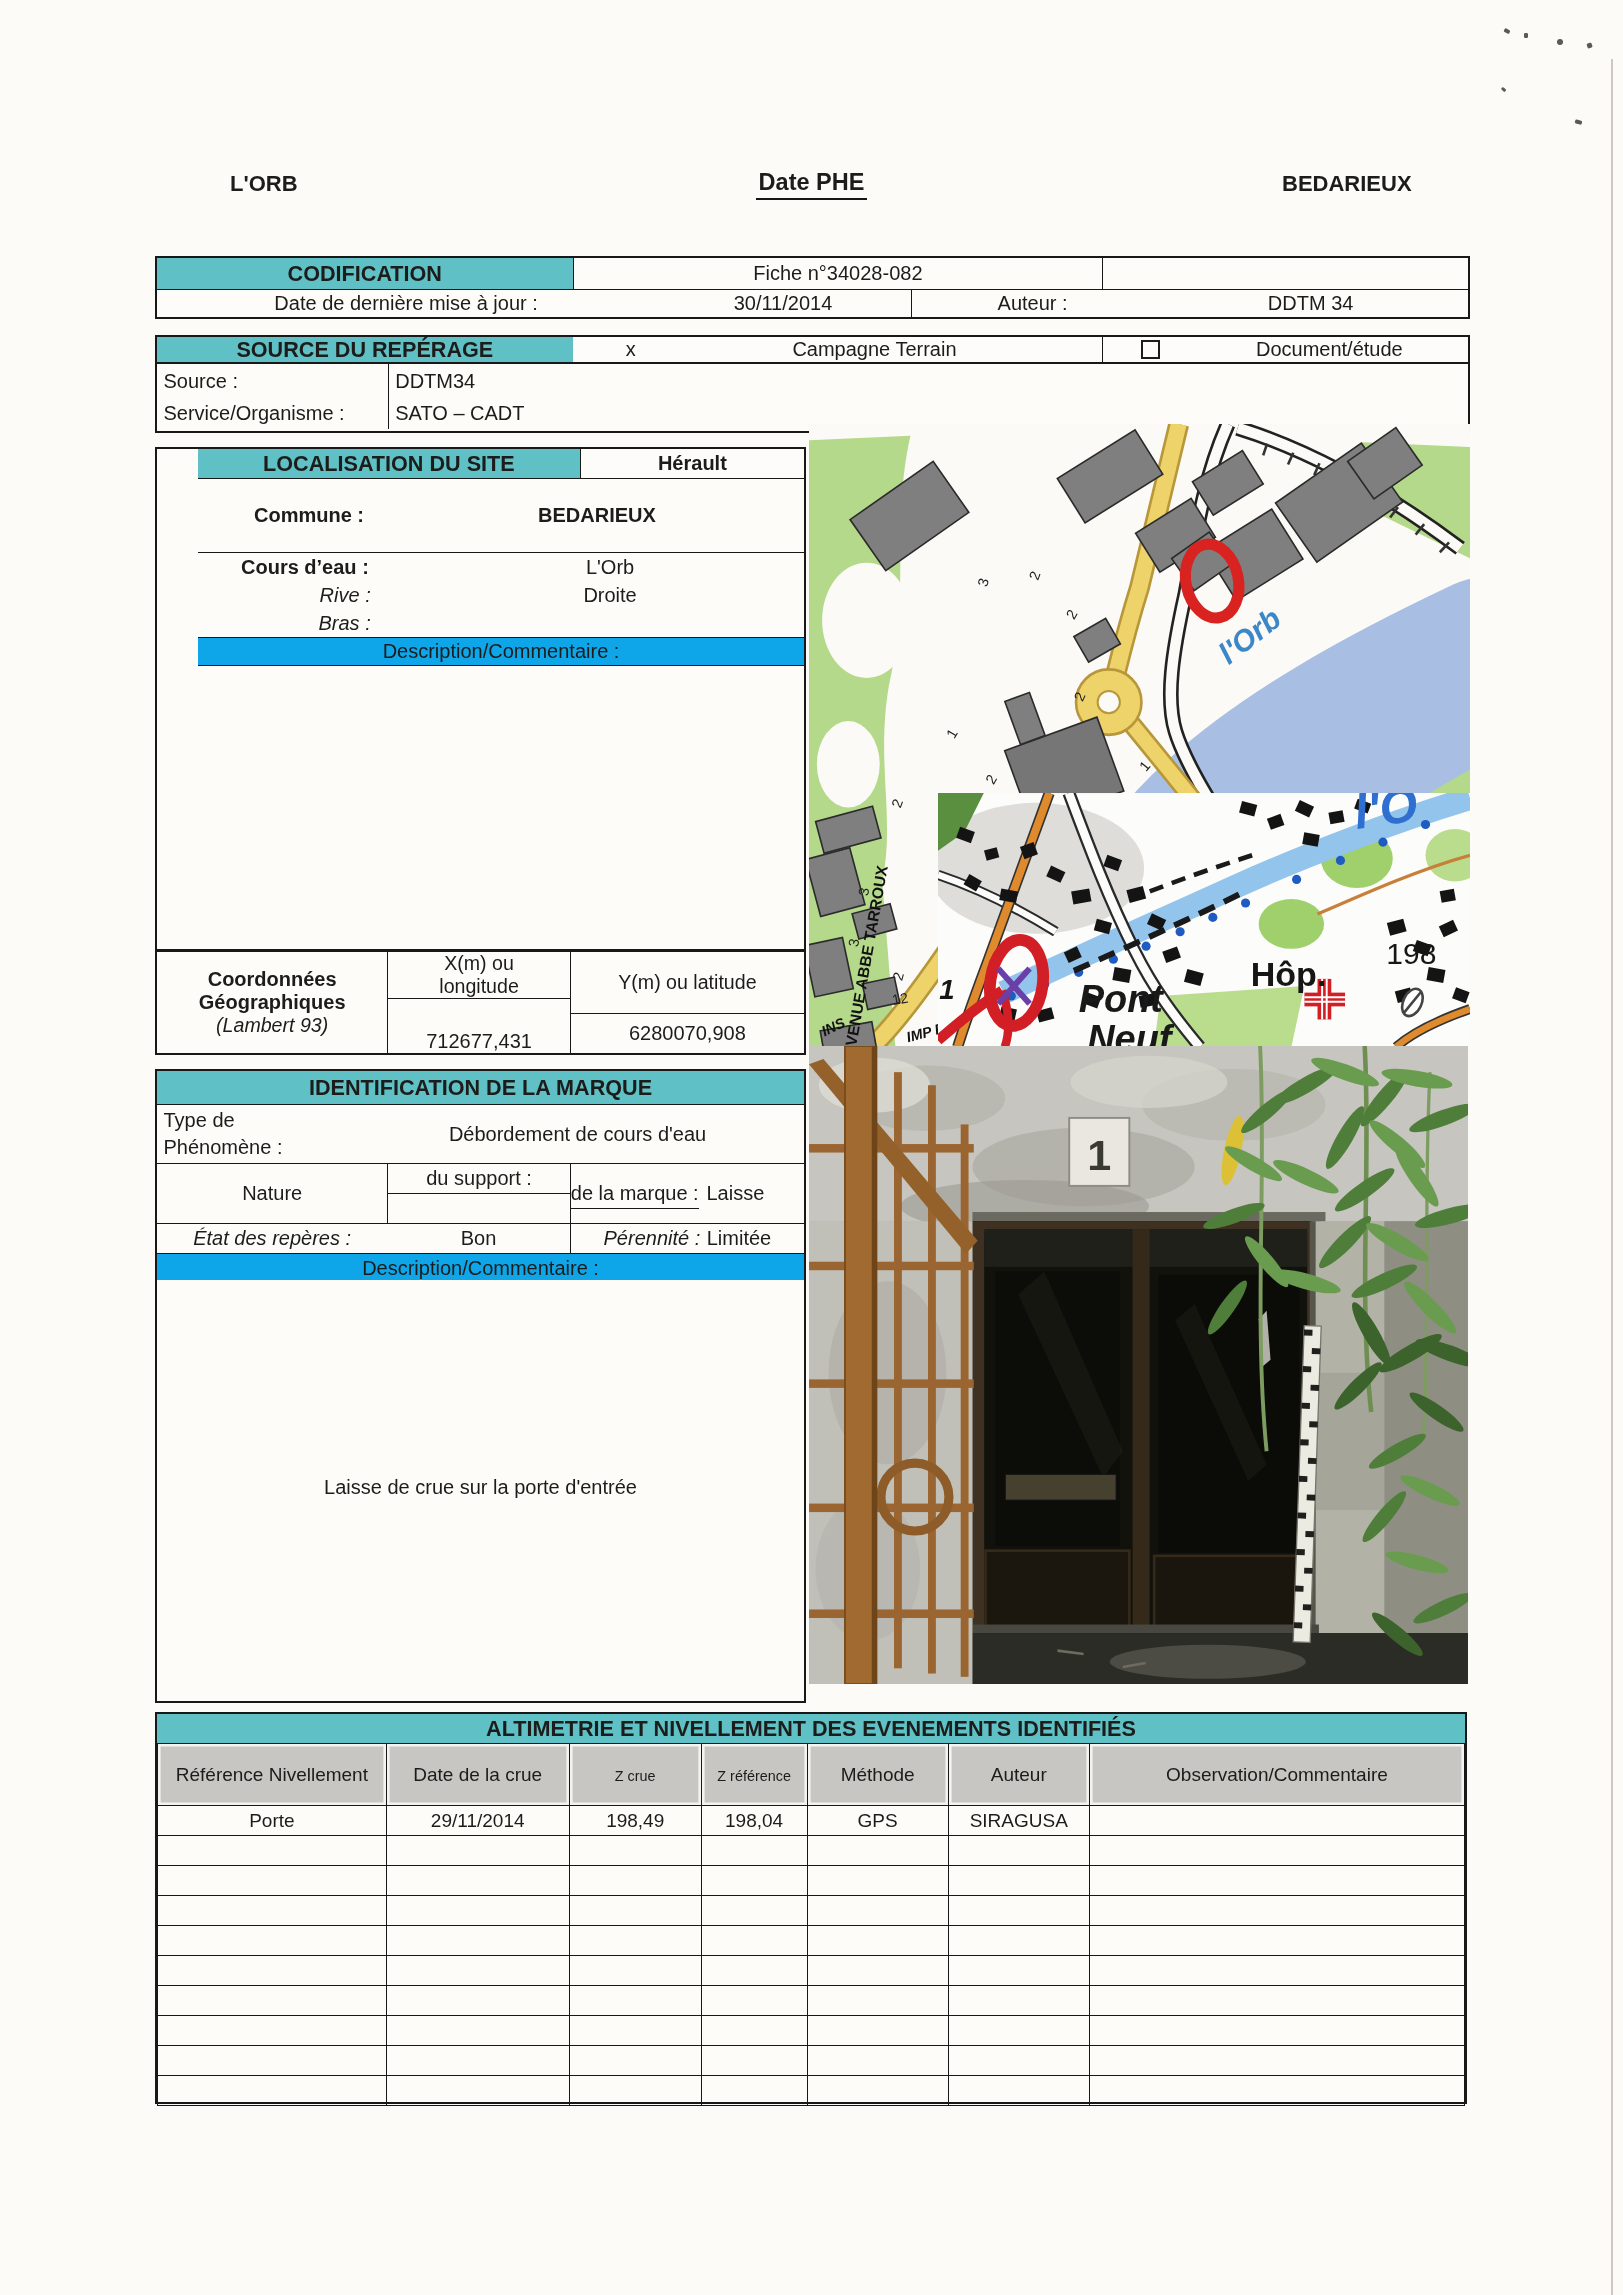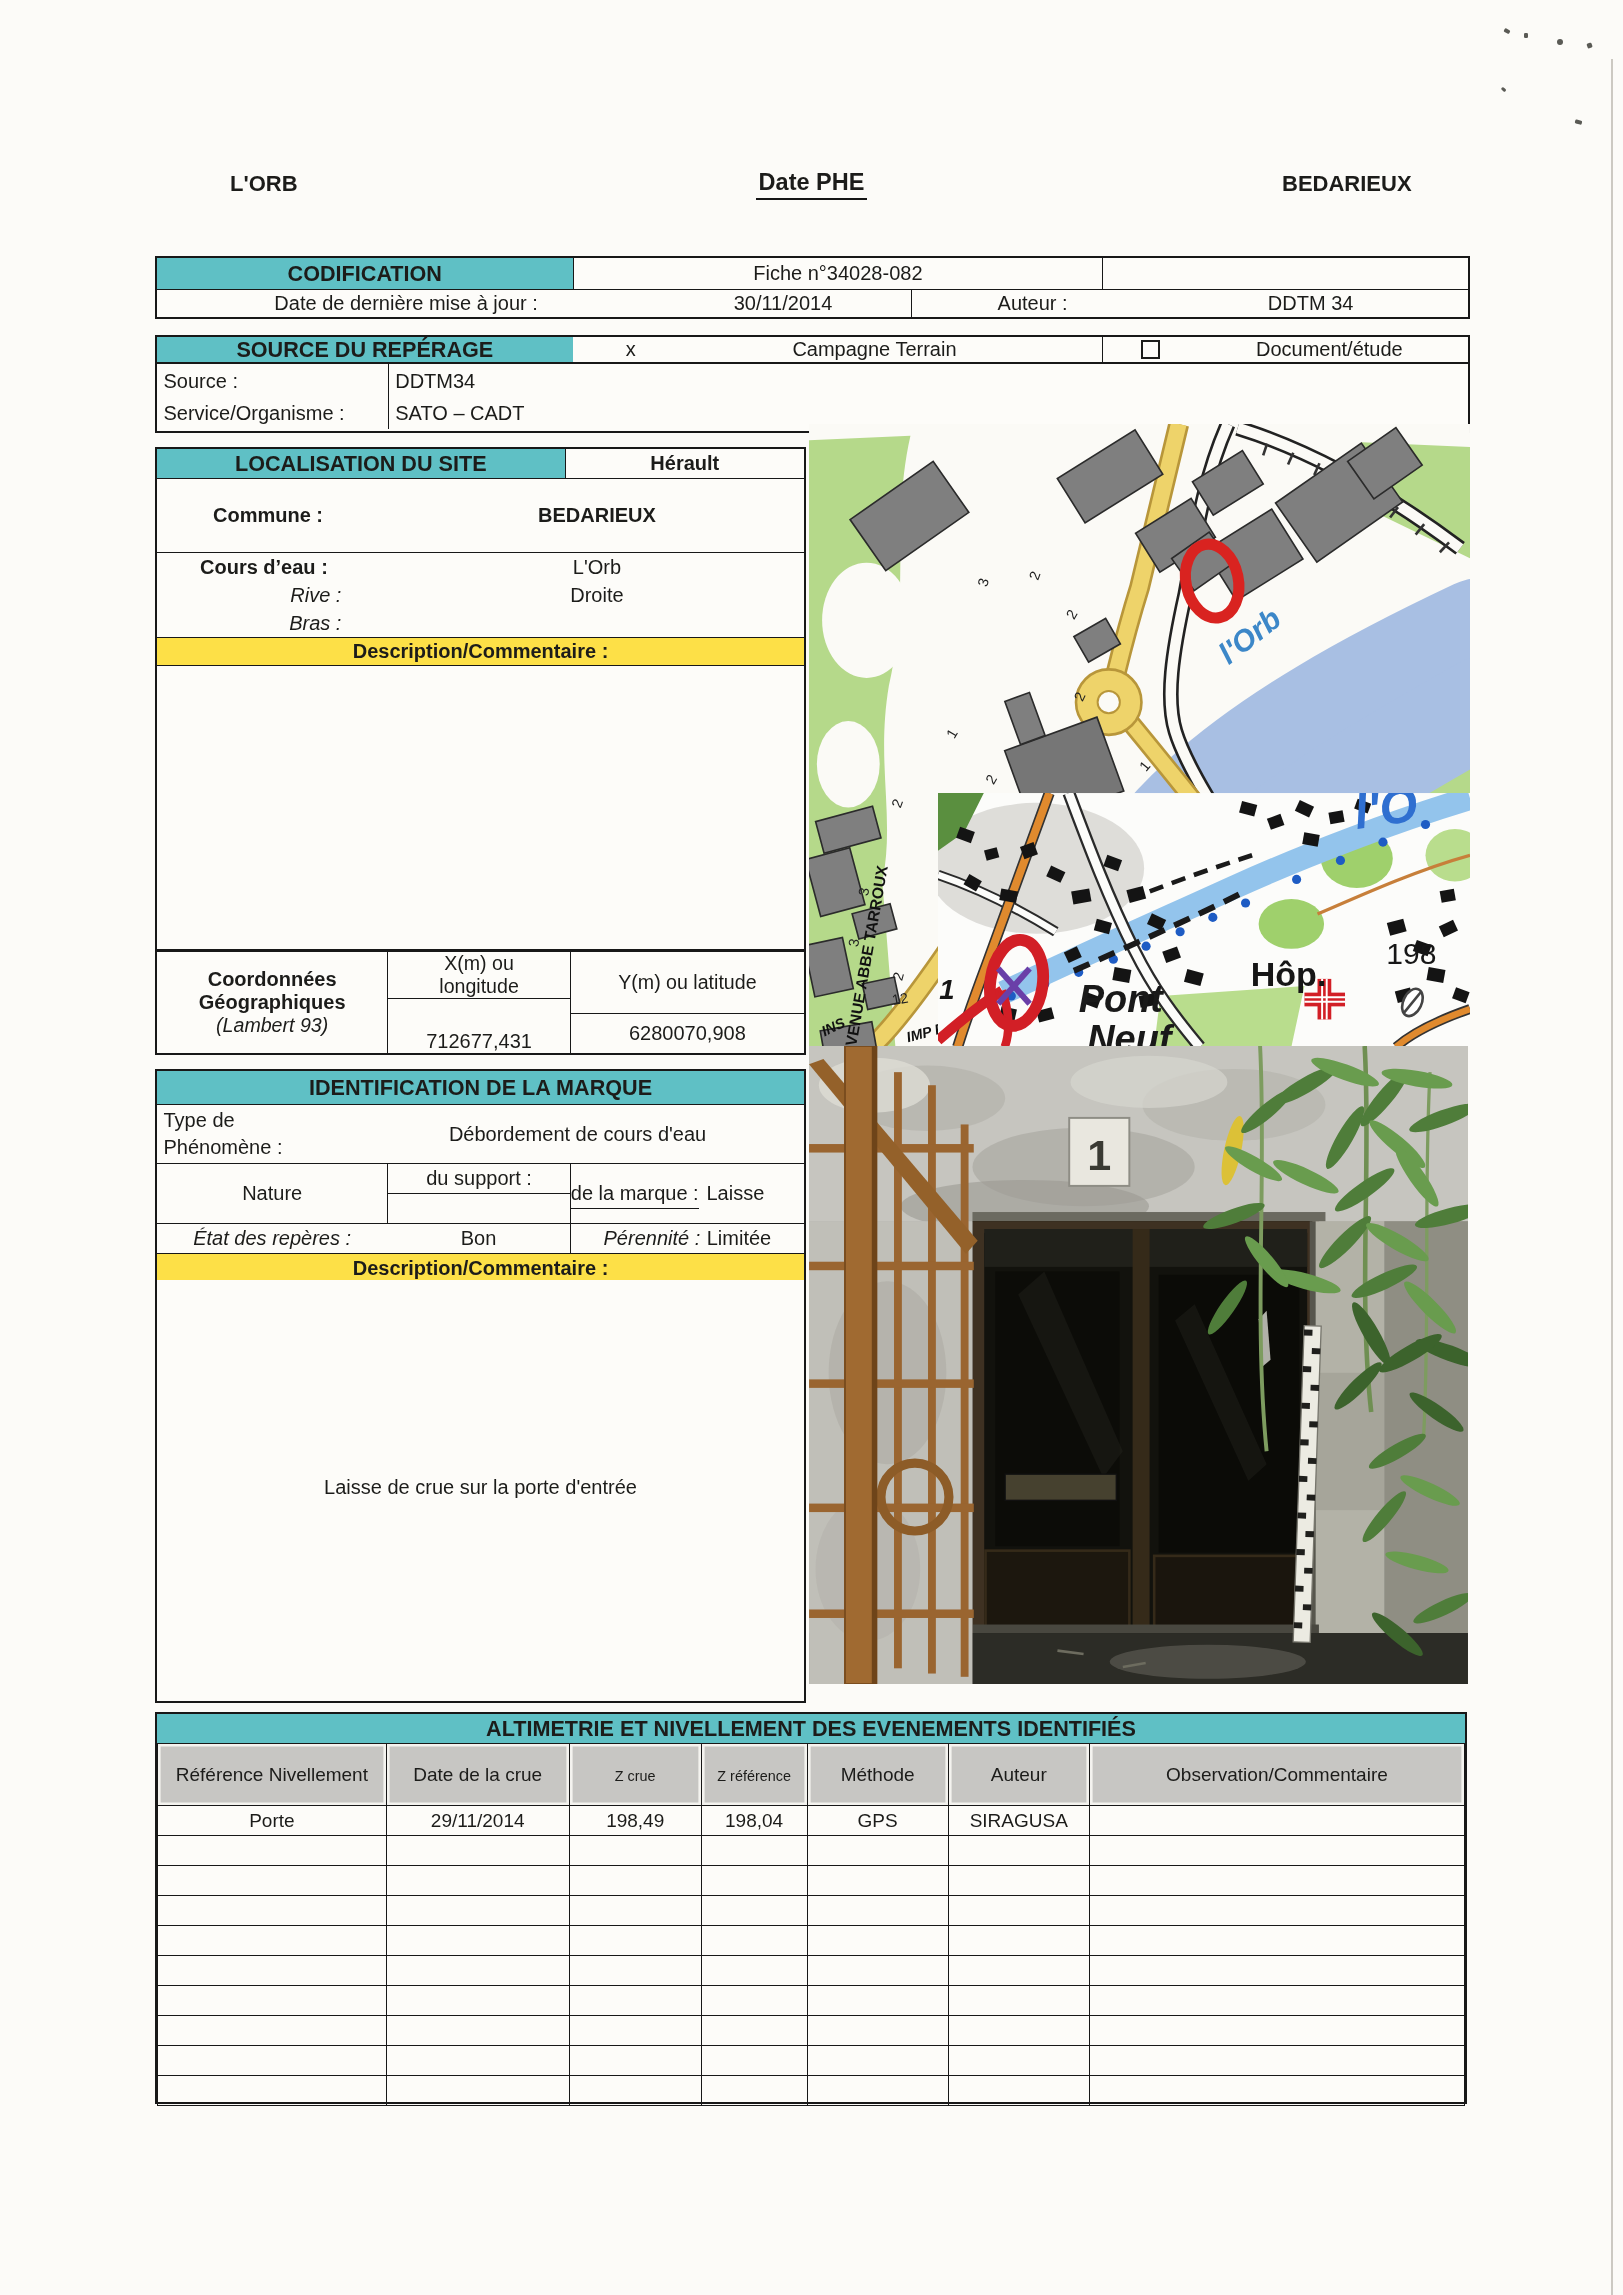--- a/index.html
+++ b/index.html
@@ -10,21 +10,21 @@
   .hdr{font-weight:bold;font-size:22px;}
   .hdr-center{border-bottom:2.6px solid #151515;padding:0 2.6px 2.6px 2.6px;font-size:23.5px;}
   
   .tbl{position:absolute;border:2px solid #181818;box-sizing:border-box;background:#fdfcf9;}
   .trow{display:flex;box-sizing:border-box;border-top:1.3px solid #181818;}
   .trow:first-child{border-top:none;}
   .tcell{box-sizing:border-box;border-left:1.3px solid #181818;display:flex;align-items:center;
          font-size:20px;overflow:hidden;position:relative;}
   .tcell:first-child{border-left:none;}
   .teal{background:#5fc0c5;font-weight:bold;font-size:21.6px;}
-  .yellow{background:#fde047;font-weight:bold;}
+  .yellow{background:#0ea5e9;font-weight:normal;}
   .cc{justify-content:center;text-align:center;}
   .b{font-weight:bold;}
   .i{font-style:italic;}
   .noborder{border-left:none;}
   
   table.alt{border-collapse:collapse;table-layout:fixed;width:100%;height:100%;}
   table.alt td{border:1.3px solid #181818;font-size:19px;text-align:center;vertical-align:middle;
                padding:0;overflow:hidden;}
   td.gray{background:#c7c6c3;box-shadow:inset 0 0 0 2.6px #f4f3ef;font-size:19.6px;}
   td.gray .zhead::first-letter{font-size:1.45em;}
@@ -85,21 +85,21 @@
     <div class="trow" style="height:34px;">
       <div class="tcell" style="width:17.6%;padding-left:6.5px;">Source :</div>
       <div class="tcell" style="width:82.4%;padding-left:6.5px;">DDTM34</div>
     </div>
     <div class="trow" style="height:31px;border-top:none;">
       <div class="tcell" style="width:17.6%;padding-left:6.5px;">Service/Organisme :</div>
       <div class="tcell" style="width:82.4%;padding-left:6.5px;">SATO – CADT</div>
     </div>
   </div>
 
-  <div class="tbl" style="left:155px;top:447px;width:651px;height:504px;">
+  <div class="tbl" style="left:155px;top:447px;width:651px;height:504px;padding-left:41px;">
     <div class="trow" style="height:29px;">
       <div class="tcell teal cc" style="width:63%;">LOCALISATION DU SITE</div>
       <div class="tcell cc b" style="width:37%;">Hérault</div>
     </div>
     <div class="trow" style="height:74px;flex-direction:column;justify-content:space-around;display:flex;">
       <div style="display:flex;align-items:center;height:37px;">
         <span class="b" style="padding-left:56px;font-size:20px;">Commune :</span>
         <span class="b" style="position:absolute;left:52%;width:32%;text-align:center;font-size:20px;">BEDARIEUX</span>
       </div>
     </div>

